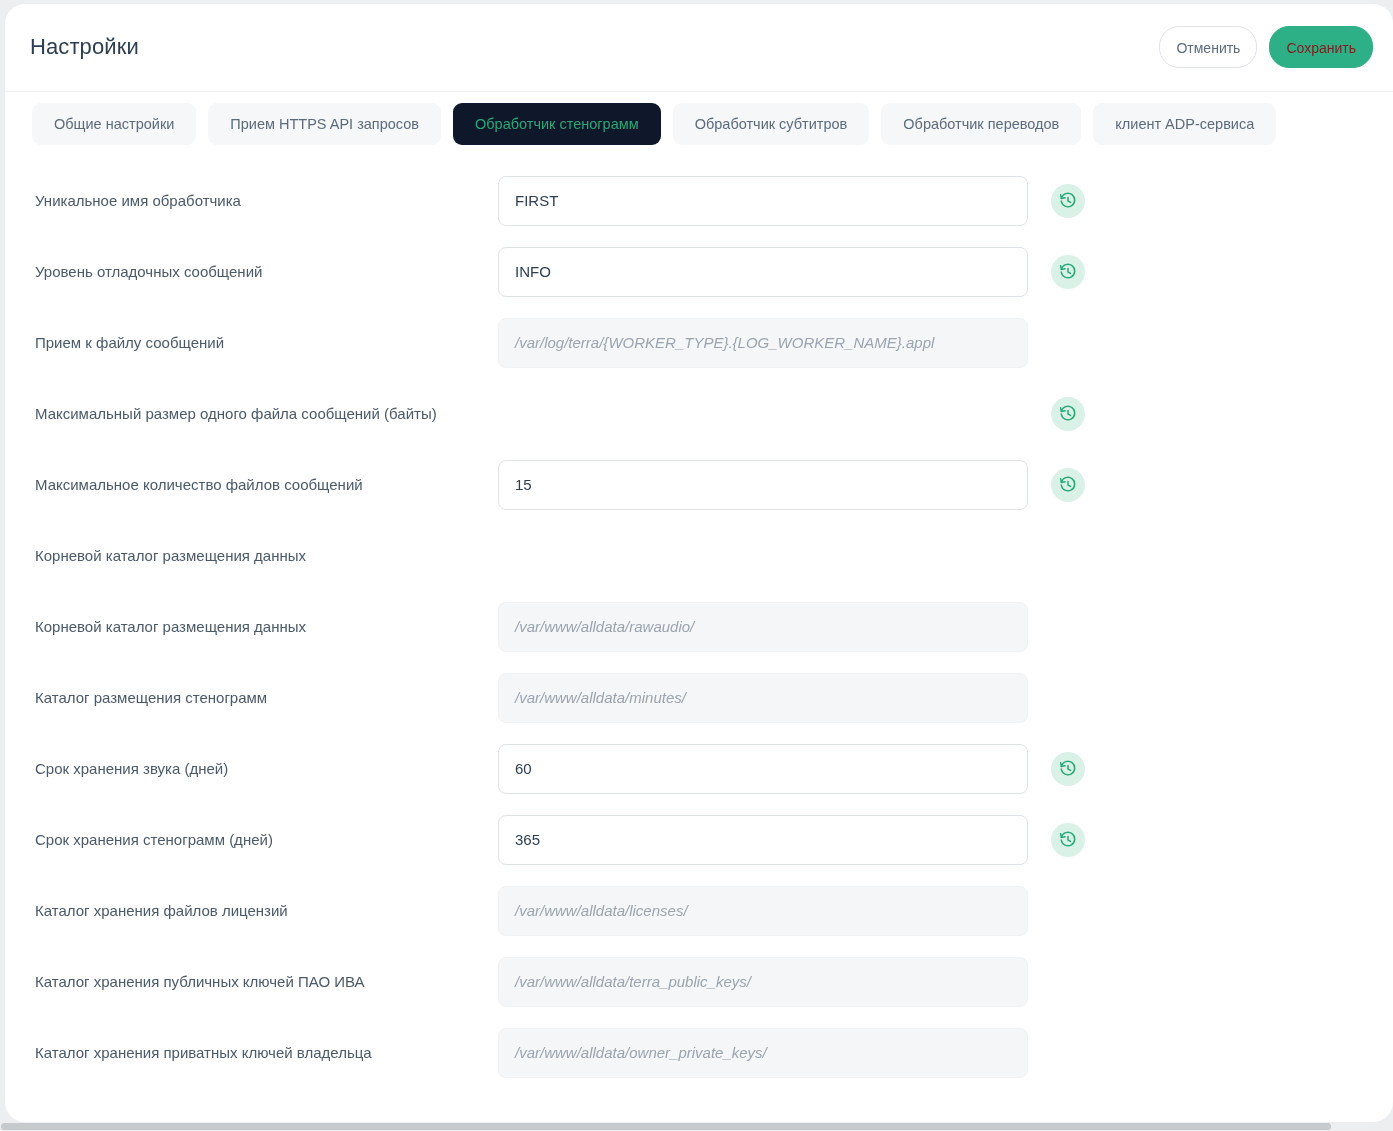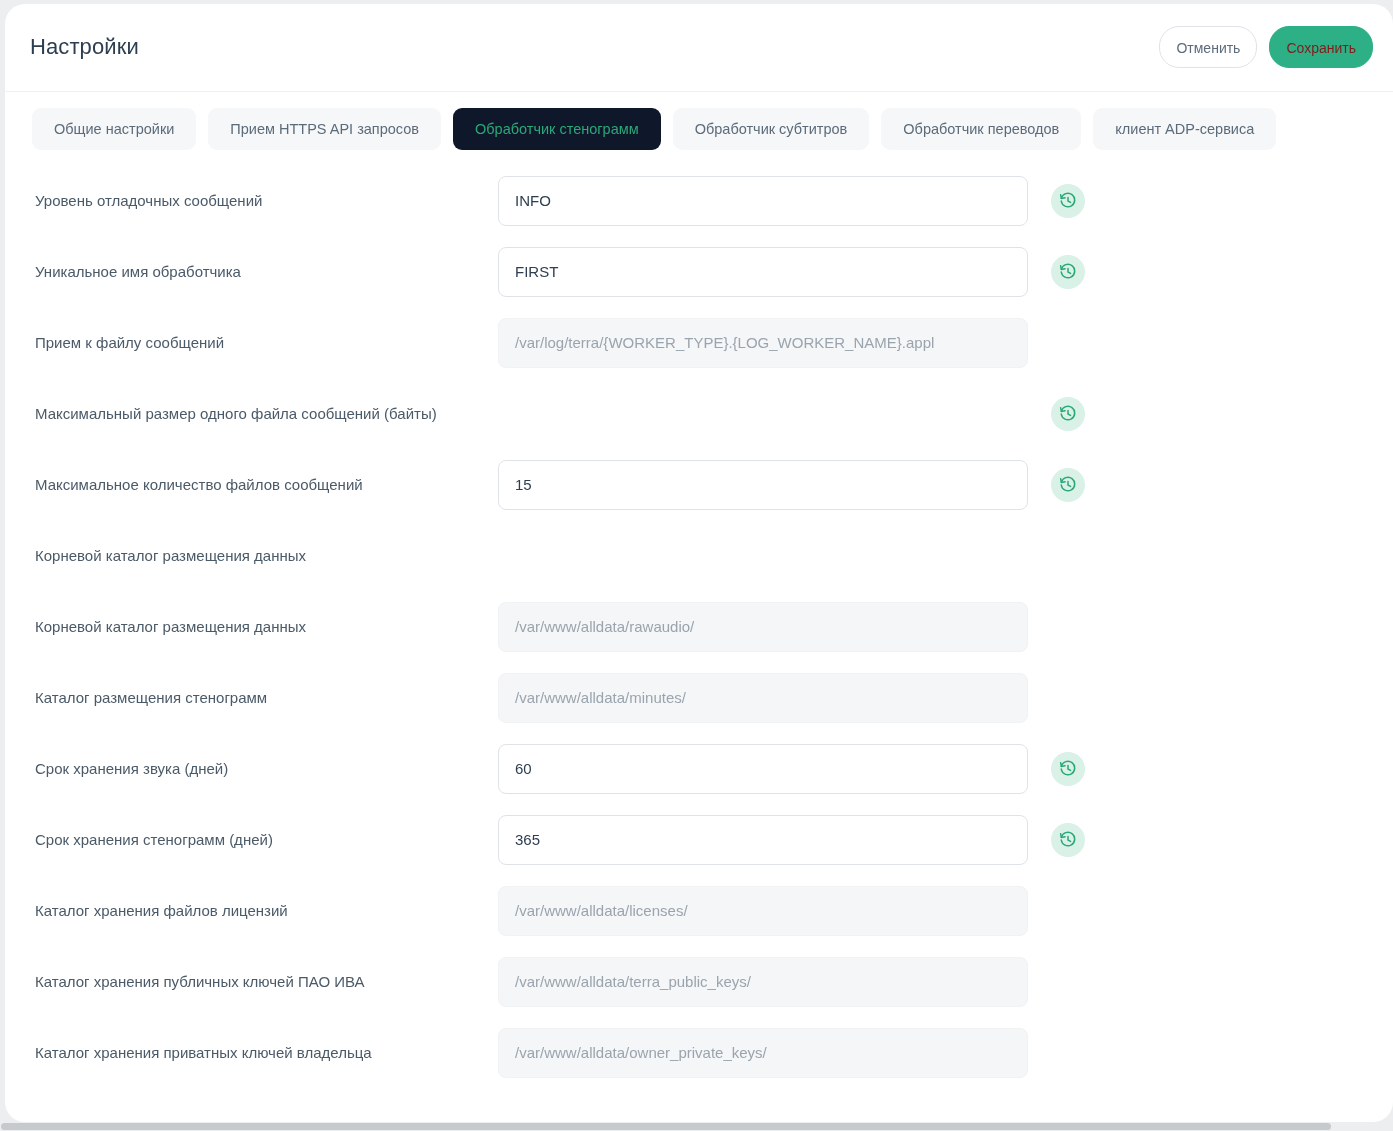--- a/index.html
+++ b/index.html
@@ -87,21 +87,21 @@
   }
 
   
   #tab-bar {
     position: relative;
     height: 62px;
     padding: 11px 24px 0 27px;
     box-sizing: border-box;
     display: flex;
     gap: 12px;
-    align-items: center;
+    align-items: flex-start;
   }
   .tab {
     background: #f6f7f9;
     color: #5b6b7a;
     border-radius: 9px;
     font-size: 14.5px;
     height: 42px;
     line-height: 42px;
     padding: 0 22px;
     cursor: pointer;
@@ -146,20 +146,21 @@
     font-family: "Liberation Sans", sans-serif;
     padding: 0 16px;
     line-height: 48px;
     white-space: nowrap;
     overflow: hidden;
   }
   .row-field.disabled {
     background: #f5f6f8;
     border-color: #f1f2f4;
     color: #9aa4ae;
+    font-style: italic;
   }
   .reset-btn {
     position: absolute;
     left: 1046px;
     width: 34px;
     height: 34px;
     border-radius: 50%;
     background: #d9f1e6;
     display: flex;
     align-items: center;
@@ -206,33 +207,33 @@
         <div class="tab">Общие настройки</div>
         <div class="tab">Прием HTTPS API запросов</div>
         <div class="tab active">Обработчик стенограмм</div>
         <div class="tab">Обработчик субтитров</div>
         <div class="tab">Обработчик переводов</div>
         <div class="tab">клиент ADP-сервиса</div>
       </div>
 
     <div id="settings-form">
         <div class="form-row">
+          <div class="row-label">Уникальное имя обработчика</div>
+          <div class="row-field">FIRST</div>
+          <div class="reset-btn">
+            <svg width="18" height="18" viewBox="0 0 24 24" fill="none" stroke="#2aa877" stroke-width="2" stroke-linecap="round" stroke-linejoin="round">
+              <path d="M3.2 8.4 A9 9 0 1 1 3 12"></path>
+              <polyline points="2.2,3.6 3.1,8.6 8.1,7.7"></polyline>
+              <polyline points="12,7.2 12,12 15.4,13.8"></polyline>
+            </svg>
+          </div>
+        </div>
+        <div class="form-row">
           <div class="row-label">Уровень отладочных сообщений</div>
           <div class="row-field">INFO</div>
-          <div class="reset-btn">
-            <svg width="18" height="18" viewBox="0 0 24 24" fill="none" stroke="#2aa877" stroke-width="2" stroke-linecap="round" stroke-linejoin="round">
-              <path d="M3.2 8.4 A9 9 0 1 1 3 12"></path>
-              <polyline points="2.2,3.6 3.1,8.6 8.1,7.7"></polyline>
-              <polyline points="12,7.2 12,12 15.4,13.8"></polyline>
-            </svg>
-          </div>
-        </div>
-        <div class="form-row">
-          <div class="row-label">Уникальное имя обработчика</div>
-          <div class="row-field">FIRST</div>
           <div class="reset-btn">
             <svg width="18" height="18" viewBox="0 0 24 24" fill="none" stroke="#2aa877" stroke-width="2" stroke-linecap="round" stroke-linejoin="round">
               <path d="M3.2 8.4 A9 9 0 1 1 3 12"></path>
               <polyline points="2.2,3.6 3.1,8.6 8.1,7.7"></polyline>
               <polyline points="12,7.2 12,12 15.4,13.8"></polyline>
             </svg>
           </div>
         </div>
         <div class="form-row">
           <div class="row-label">Прием к файлу сообщений</div>

